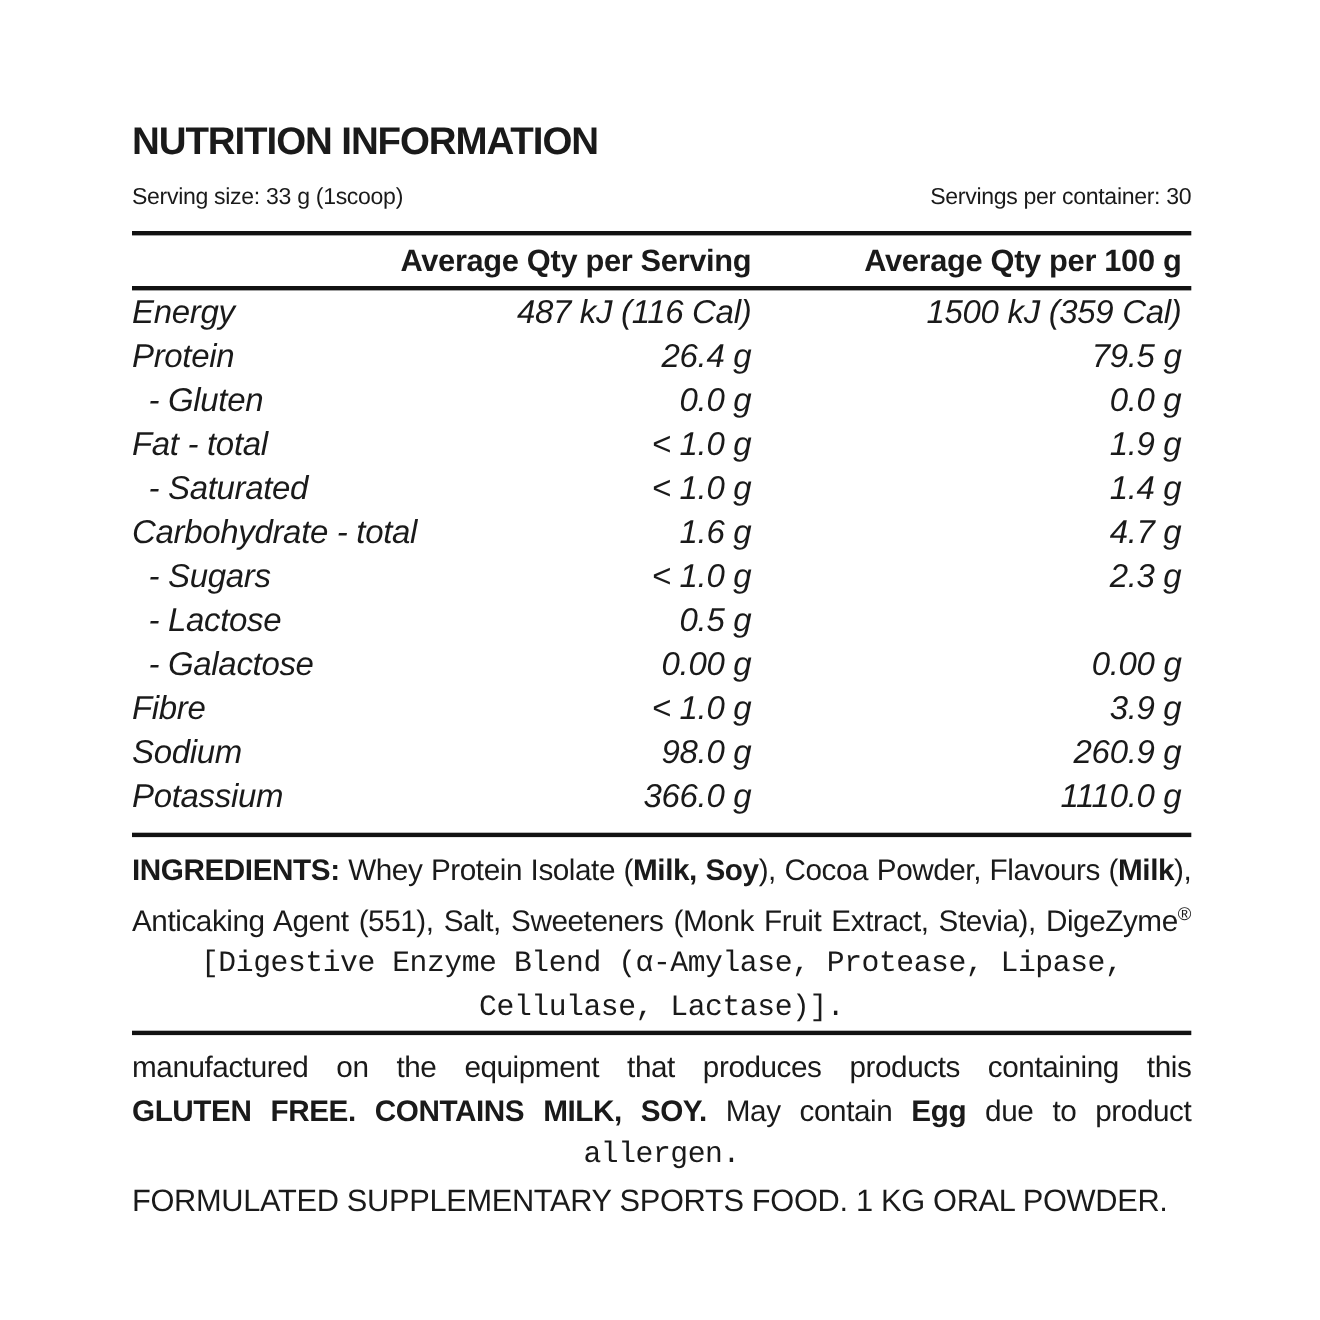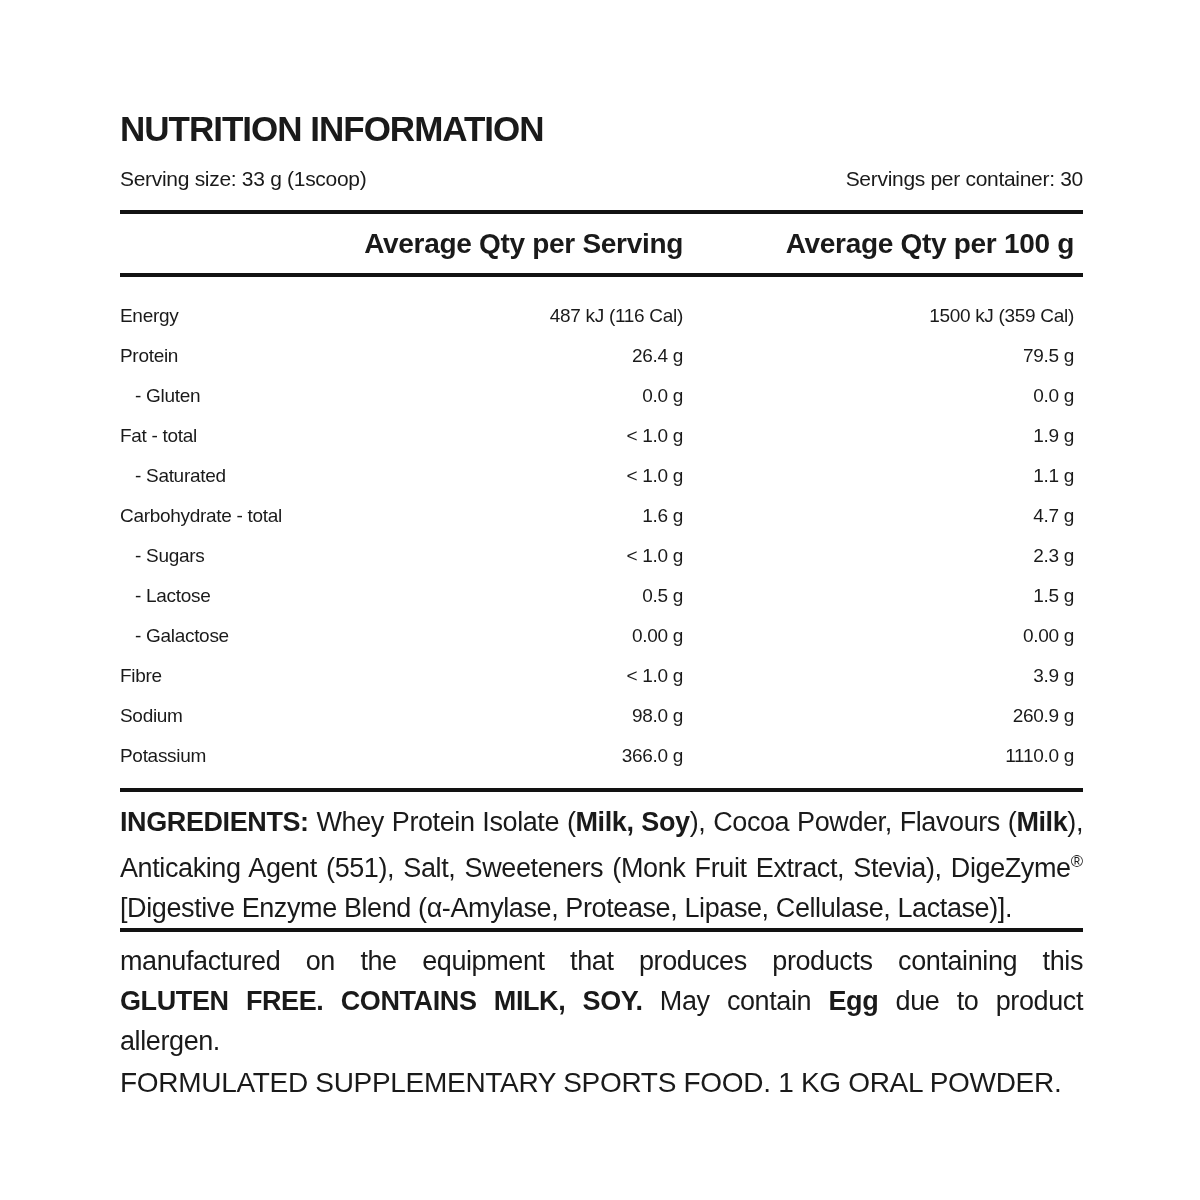--- a/index.html
+++ b/index.html
@@ -39,37 +39,38 @@
     margin-top:13px;
     white-space:nowrap;
   }
   .rule{
     height:4px;
     background:var(--rule);
   }
   .rule-top{ margin-top:13px; }
   .headers{
     position:relative;
-    height:59px;
+    height:46px;
   }
   .headers span{
     position:absolute;
     top:50%;
     transform:translateY(-50%);
     font-size:28px;
     font-weight:bold;
     letter-spacing:-0.3px;
     white-space:nowrap;
   }
   .headers .h-serving{ right:400px; }
   .headers .h-100g{ right:9px; }
   .table{
-    padding:19px 0 12px 0;
-    font-size:19px;
-    letter-spacing:-0.3px;
+    padding:1px 0 12px 0;
+    font-size:30px;
+    letter-spacing:-0.3px;
+    font-style:italic;
   }
   .row{
     display:grid;
     grid-template-columns:1fr 280px 391px;
     line-height:40px;
   }
   .row .c1{ text-align:left; white-space:nowrap; }
   .row .c1.indent{ padding-left:15px; }
   .row .c2, .row .c3{
     text-align:right;
@@ -80,21 +81,21 @@
     font-size:27px;
     letter-spacing:-0.4px;
     line-height:40px;
   }
   .ingredients{ margin:10px 0 0 0; }
   .allergen{ margin-top:9px; }
   .jline{
     text-align:justify;
     text-align-last:justify;
   }
-  .lline{ text-align:left; }
+  .lline{ text-align:center;font-family:Liberation Mono, monospace; }
   .bold{ font-weight:bold; }
   .sup{
     font-size:0.62em;
     vertical-align:super;
     letter-spacing:0;
   }
   .footer{
     font-size:28px;
     letter-spacing:-0.3px;
     line-height:40px;
@@ -140,36 +141,35 @@
         <span class="c3">0.0 g</span>
       </div>
       <div class="row">
         <span class="c1">Fat - total</span>
         <span class="c2">&lt; 1.0 g</span>
         <span class="c3">1.9 g</span>
       </div>
       <div class="row">
         <span class="c1 indent">- Saturated</span>
         <span class="c2">&lt; 1.0 g</span>
-        <span class="c3">1.1 g</span>
+        <span class="c3">1.4 g</span>
       </div>
       <div class="row">
         <span class="c1">Carbohydrate - total</span>
         <span class="c2">1.6 g</span>
         <span class="c3">4.7 g</span>
       </div>
       <div class="row">
         <span class="c1 indent">- Sugars</span>
         <span class="c2">&lt; 1.0 g</span>
         <span class="c3">2.3 g</span>
       </div>
       <div class="row">
         <span class="c1 indent">- Lactose</span>
         <span class="c2">0.5 g</span>
-        <span class="c3">1.5 g</span>
       </div>
       <div class="row">
         <span class="c1 indent">- Galactose</span>
         <span class="c2">0.00 g</span>
         <span class="c3">0.00 g</span>
       </div>
       <div class="row">
         <span class="c1">Fibre</span>
         <span class="c2">&lt; 1.0 g</span>
         <span class="c3">3.9 g</span>

